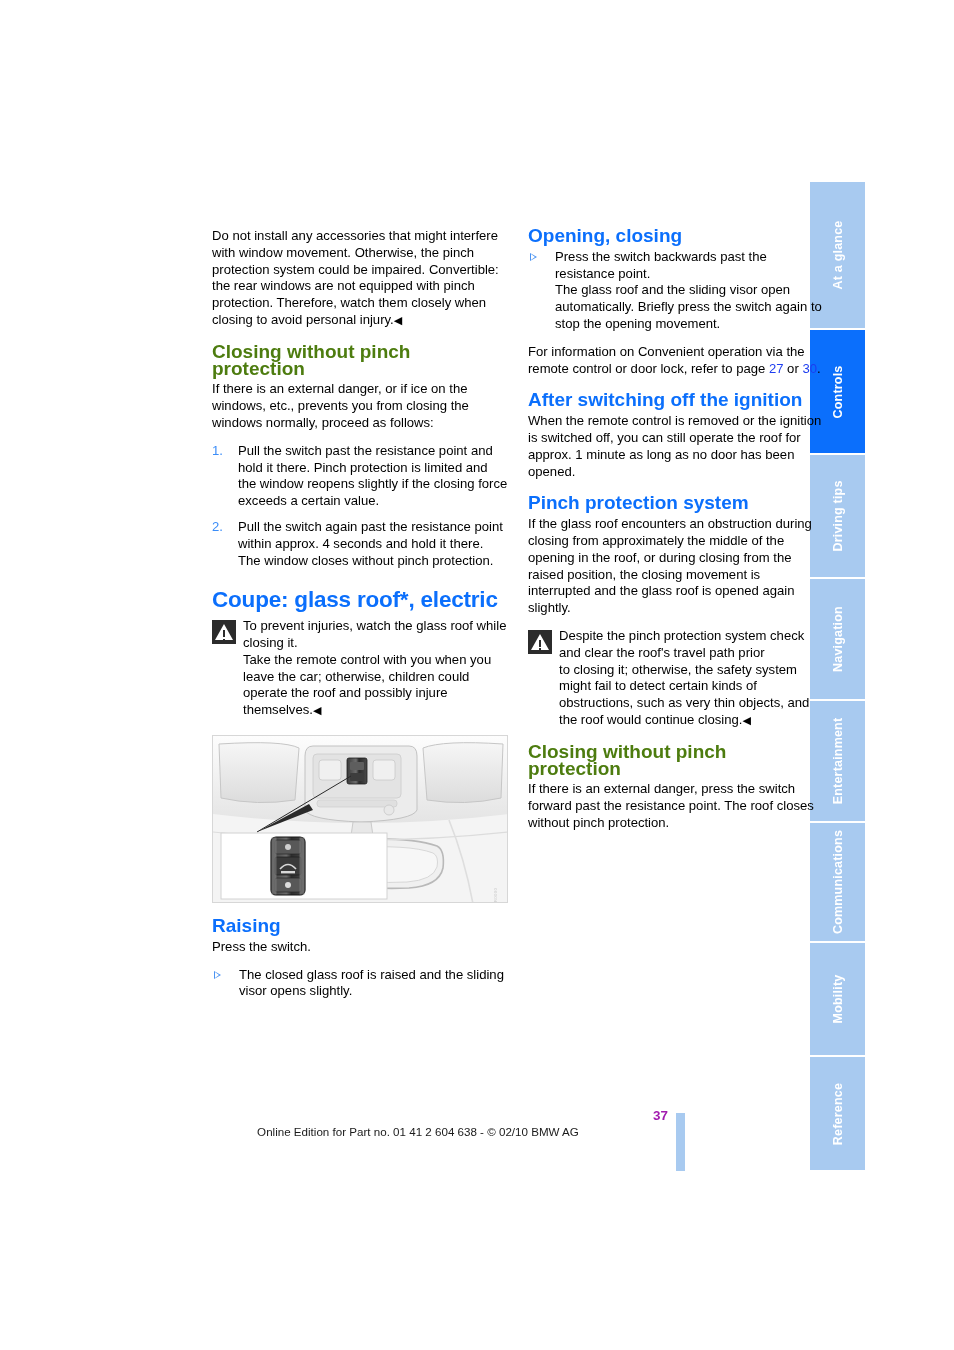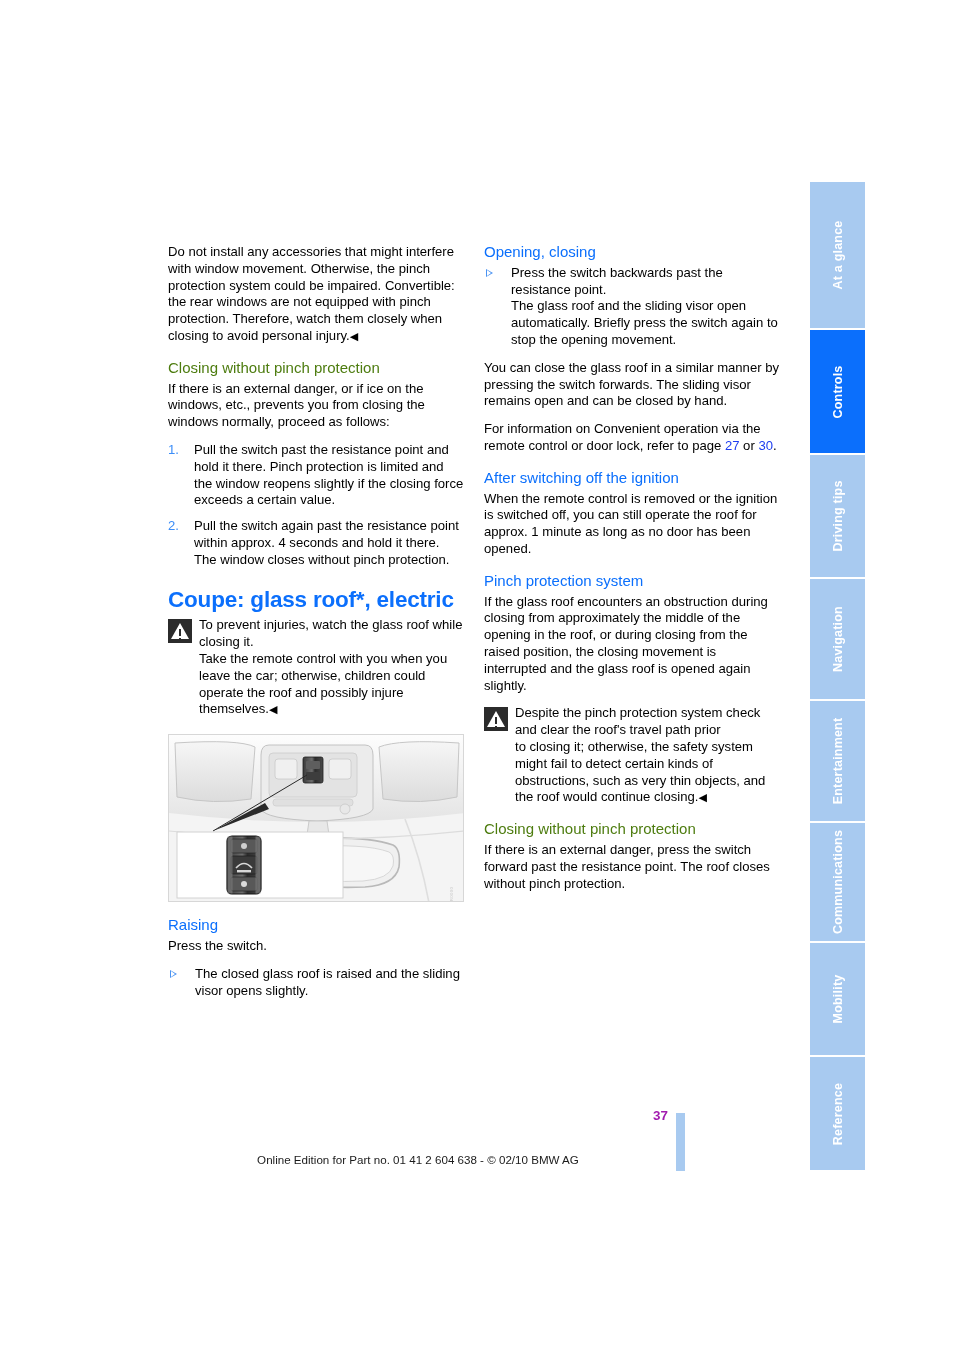--- a/index.html
+++ b/index.html
@@ -38,41 +38,42 @@
     color: #ffffff;
     font-size: 12.5px;
     font-weight: bold;
     letter-spacing: 0.2px;
   }
 
   
   .col {
     position: absolute;
     width: 296px;
-    top: 244px;
+    top: 228px;
     font-size: 13.1px;
     line-height: 16.8px;
     color: #000000;
+    margin-left: 44px;
   }
   #col-left  { left: 168px; }
   #col-right { left: 484px; }
 
   p { margin: 0 0 11px 0; }
 
   h1.chapter {
     color: #0b6ffc;
     font-size: 22.5px;
     font-weight: bold;
     letter-spacing: -0.2px;
     margin: 23px 0 9px 0;
   }
   h2.sub {
     color: #3b8df8;
-    font-size: 15px;
-    font-weight: normal;
+    font-size: 19px;
+    font-weight: bold;
     margin: 15px 0 4px 0;
   }
   h2.sub.vivid { color: #0b6ffc; }
   h2.sub.pale  { color: #4d7c0f; }
   h2.sub.first { margin-top: 16px; }
 
   
   ol.steps { list-style: none; margin: 0 0 11px 0; }
   ol.steps > li {
     position: relative;
@@ -179,21 +180,21 @@
     color: #a21caf;
   }
   #page-marker {
     position: absolute;
     left: 676px; top: 1113px;
     width: 9px; height: 58px;
     background: #a8caf0;
   }
   #footer-line {
     position: absolute;
-    left: 168px; top: 1153px;
+    left: 168px; top: 1125px;
     width: 500px;
     text-align: center;
     font-size: 11.6px;
     color: #1a1a1a;
   }
 </style>
 </head>
 <body>
 
 <div id="page">
@@ -336,21 +337,20 @@
 
     <h2 class="sub vivid first" style="margin-top:0">Opening, closing</h2>
     <ul class="tribul">
       <li>
         <span class="tri"></span>
         <span style="white-space:pre-line">Press the switch backwards past the resistance point.
 The glass roof and the sliding visor open automatically. Briefly press the switch again to stop the opening movement.</span>
       </li>
     </ul>
 
-    <p style="margin-top:11px">You can close the glass roof in a similar manner by pressing the switch forwards. The sliding visor remains open and can be closed by hand.</p>
     <p><span>For information on Convenient operation via the remote control or door lock, refer to page </span><span class="xref">27</span><span> or </span><span class="xref">30</span><span>.</span></p>
 
     <h2 class="sub vivid">After switching off the ignition</h2>
     <p>When the remote control is removed or the ignition is switched off, you can still operate the roof for approx. 1 minute as long as no door has been opened.</p>
 
     <h2 class="sub vivid">Pinch protection system</h2>
     <p>If the glass roof encounters an obstruction during closing from approximately the middle of the opening in the roof, or during closing from the raised position, the closing movement is interrupted and the glass roof is opened again slightly.</p>
 
     <div class="warn">
       <div class="warn-icon">

